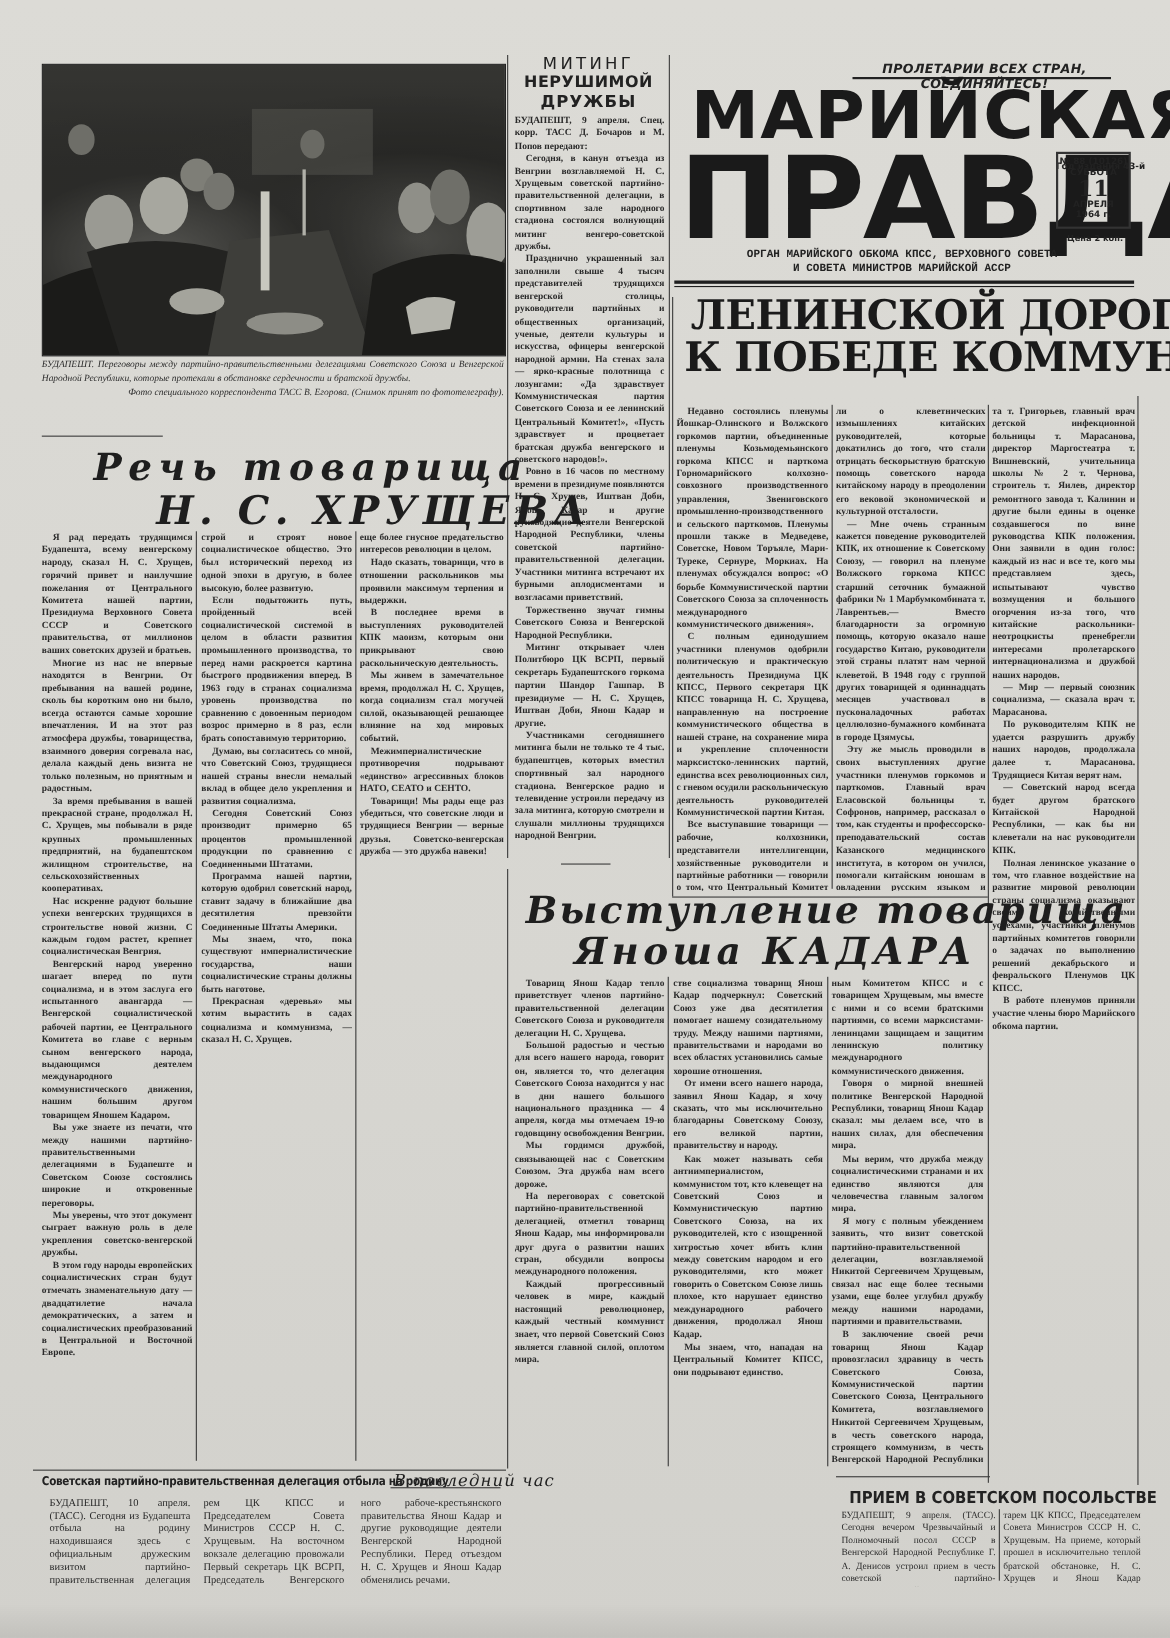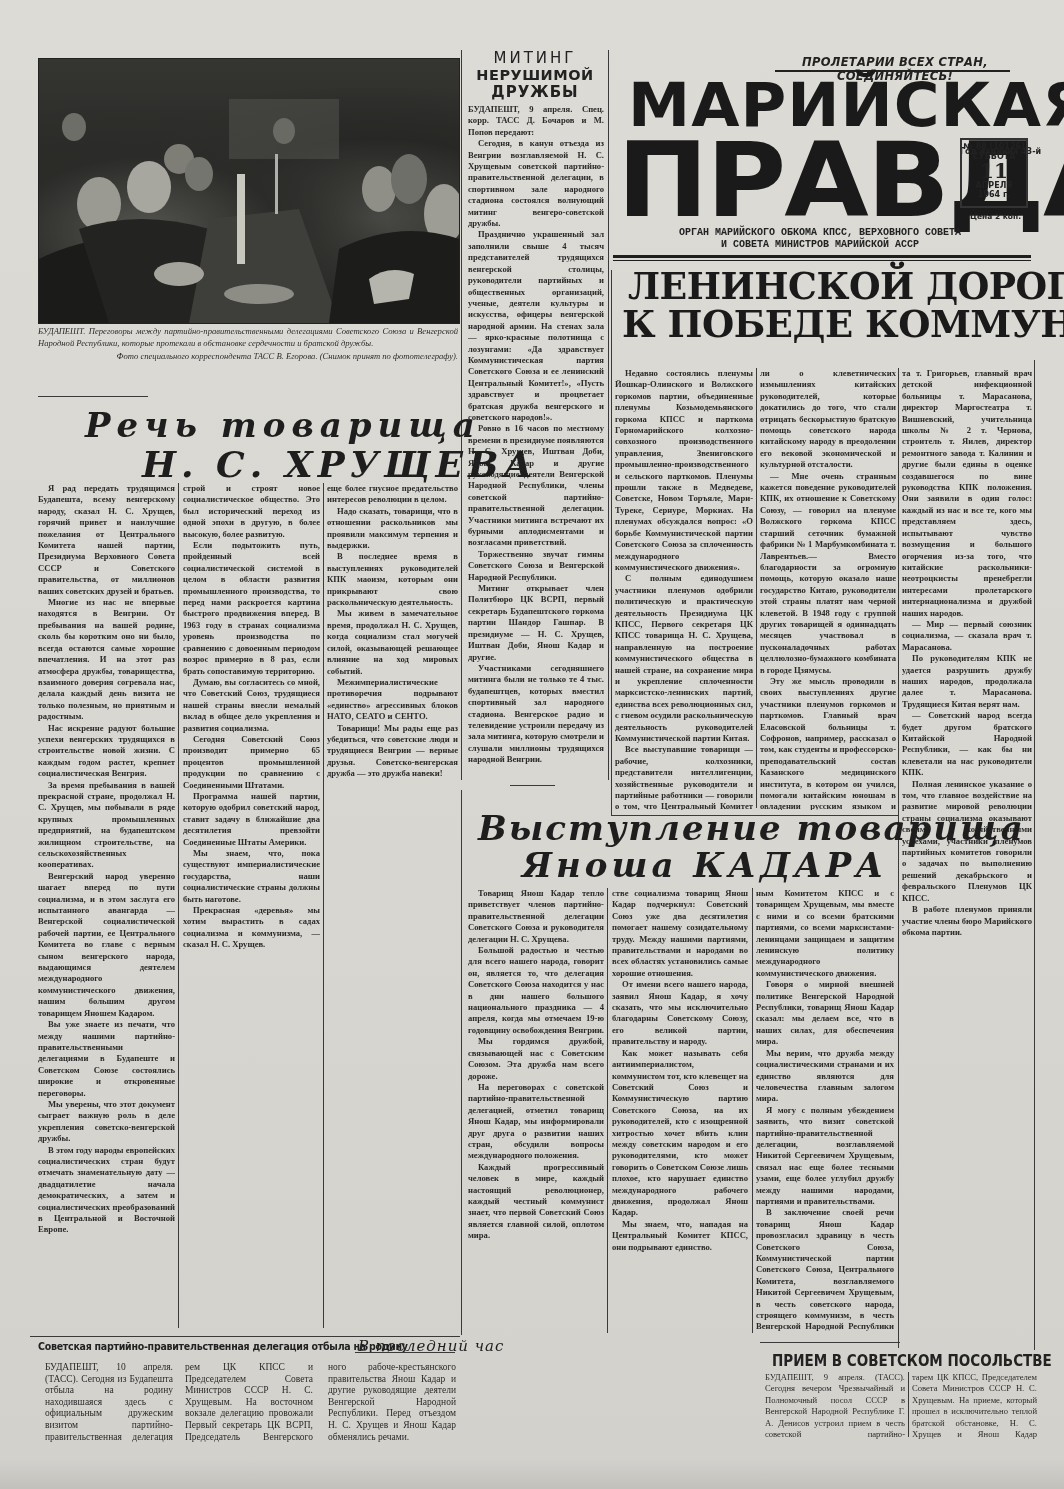--- a/index.html
+++ b/index.html
@@ -140,22 +140,22 @@
   <div class="vline" style="left:1034px;top:360px;height:990px;"></div>
   <div class="vline" style="left:611px;top:270px;height:545px;"></div>
   <div class="hline" style="left:611px;top:815px;width:287px;"></div>
 
   <div class="abs h-italic" style="left:85px;top:405px;font-size:34px;letter-spacing:6px;white-space:nowrap;">Речь товарища</div>
   <div class="abs h-italic" style="left:98px;top:443px;font-size:36px;letter-spacing:5px;white-space:nowrap;margin-left:44px;">Н. С. ХРУЩЕВА</div>
 
   <div class="abs txt" style="left:38px;top:483px;width:137px;height:845px;">
     <p>Я рад передать трудящимся Будапешта, всему венгерскому народу, сказал Н. С. Хрущев, горячий привет и наилучшие пожелания от Центрального Комитета нашей партии, Президиума Верховного Совета СССР и Советского правительства, от миллионов ваших советских друзей и братьев.</p>
     <p>Многие из нас не впервые находятся в Венгрии. От пребывания на вашей родине, сколь бы коротким оно ни было, всегда остаются самые хорошие впечатления. И на этот раз атмосфера дружбы, товарищества, взаимного доверия согревала нас, делала каждый день визита не только полезным, но приятным и радостным.</p>
+    <p>За время пребывания в вашей прекрасной стране, продолжал Н. С. Хрущев, мы побывали в ряде крупных промышленных предприятий, на будапештском жилищном строительстве, на сельскохозяйственных кооперативах.</p>
     <p>Нас искренне радуют большие успехи венгерских трудящихся в строительстве новой жизни. С каждым годом растет, крепнет социалистическая Венгрия.</p>
-    <p>За время пребывания в вашей прекрасной стране, продолжал Н. С. Хрущев, мы побывали в ряде крупных промышленных предприятий, на будапештском жилищном строительстве, на сельскохозяйственных кооперативах.</p>
     <p>Венгерский народ уверенно шагает вперед по пути социализма, и в этом заслуга его испытанного авангарда — Венгерской социалистической рабочей партии, ее Центрального Комитета во главе с верным сыном венгерского народа, выдающимся деятелем международного коммунистического движения, нашим большим другом товарищем Яношем Кадаром.</p>
     <p>Вы уже знаете из печати, что между нашими партийно-правительственными делегациями в Будапеште и Советском Союзе состоялись широкие и откровенные переговоры.</p>
     <p>Мы уверены, что этот документ сыграет важную роль в деле укрепления советско-венгерской дружбы.</p>
     <p>В этом году народы европейских социалистических стран будут отмечать знаменательную дату — двадцатилетие начала демократических, а затем и социалистических преобразований в Центральной и Восточной Европе.</p>
   </div>
   <div class="vline" style="left:178px;top:483px;height:845px;"></div>
   <div class="abs txt" style="left:183px;top:483px;width:137px;height:845px;">
     <p style="text-indent:0">строй и строят новое социалистическое общество. Это был исторический переход из одной эпохи в другую, в более высокую, более развитую.</p>
     <p>Если подытожить путь, пройденный всей социалистической системой в целом в области развития промышленного производства, то перед нами раскроется картина быстрого продвижения вперед. В 1963 году в странах социализма уровень производства по сравнению с довоенным периодом возрос примерно в 8 раз, если брать сопоставимую территорию.</p>
     <p>Думаю, вы согласитесь со мной, что Советский Союз, трудящиеся нашей страны внесли немалый вклад в общее дело укрепления и развития социализма.</p>

